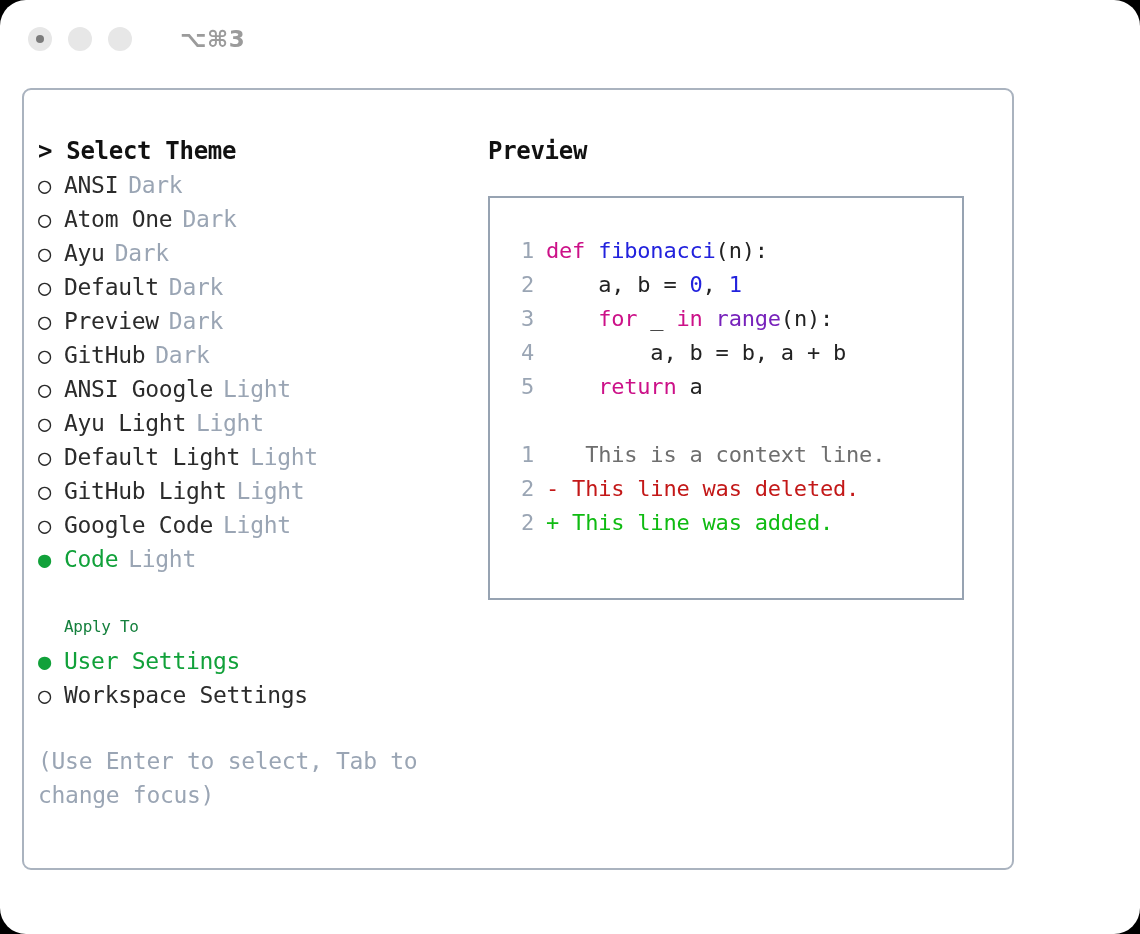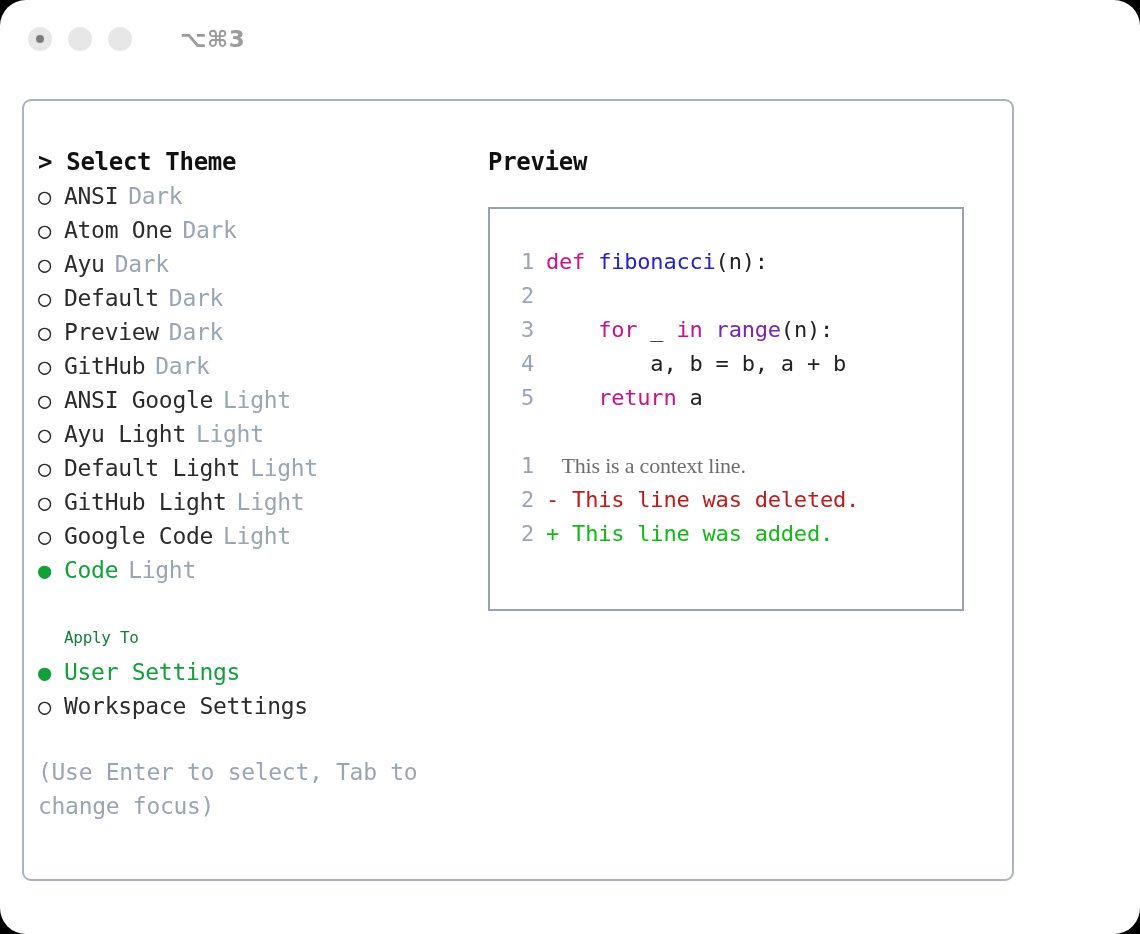--- a/index.html
+++ b/index.html
@@ -59,21 +59,21 @@
     font-size: 23px;
     font-weight: bold;
     letter-spacing: 0.5px;
     font-family: "DejaVu Sans", "Liberation Sans", sans-serif;
   }
 
   
   .panel {
     position: absolute;
     left: 22px;
-    top: 99px;
+    top: 88px;
     width: 992px;
     height: 782px;
     border: 2px solid #aab3bf;
     border-radius: 9px;
     box-sizing: border-box;
     background: #ffffff;
   }
 
   .panel-inner {
     position: relative;
@@ -185,21 +185,21 @@
     margin-right: 12px;
   }
   .kw  { color: #cc1188; }
   .fn  { color: #2222dd; }
   .bi  { color: #7722bb; }
   .num { color: #2222dd; }
   .pl  { color: #222222; }
 
   .blank-line { height: 34px; }
 
-  .diff-ctx { color: #6e6e6e; font-family: Liberation Serif, serif; }
+  .diff-ctx { color: #6e6e6e; }
   .diff-del { color: #c31818; }
   .diff-add { color: #0fbb12; }
 </style>
 </head>
 <body>
 
 <div class="window">
 
   <div class="titlebar">
     <div class="dot">
@@ -245,21 +245,21 @@
 
         <div class="hint">(Use Enter to select, Tab to change focus)</div>
       </div>
 
       <div class="right-col">
         <div class="preview-title">Preview</div>
 
         <div class="preview-box">
           <div id="code-sample">
               <div class="code-line"><span class="lnum">1</span><span><span class="kw">def </span><span class="fn">fibonacci</span><span class="pl">(n):</span></span></div>
-              <div class="code-line"><span class="lnum">2</span></div>
+              <div class="code-line"><span class="lnum">2</span><span><span class="pl">    a, b = </span><span class="num">0</span><span class="pl">, </span><span class="num">1</span></span></div>
               <div class="code-line"><span class="lnum">3</span><span><span class="pl">    </span><span class="kw">for</span><span class="pl"> _ </span><span class="kw">in</span><span class="pl"> </span><span class="bi">range</span><span class="pl">(n):</span></span></div>
               <div class="code-line"><span class="lnum">4</span><span><span class="pl">        a, b = b, a + b</span></span></div>
               <div class="code-line"><span class="lnum">5</span><span><span class="pl">    </span><span class="kw">return</span><span class="pl"> a</span></span></div>
             </div>
           <div class="blank-line"></div>
           <div id="diff-sample">
               <div class="code-line"><span class="lnum">1</span><span class="diff-ctx"> </span><span class="diff-ctx">  This is a context line.</span></div>
               <div class="code-line"><span class="lnum">2</span><span class="diff-del">-</span><span class="diff-del"> This line was deleted.</span></div>
               <div class="code-line"><span class="lnum">2</span><span class="diff-add">+</span><span class="diff-add"> This line was added.</span></div>
             </div>

